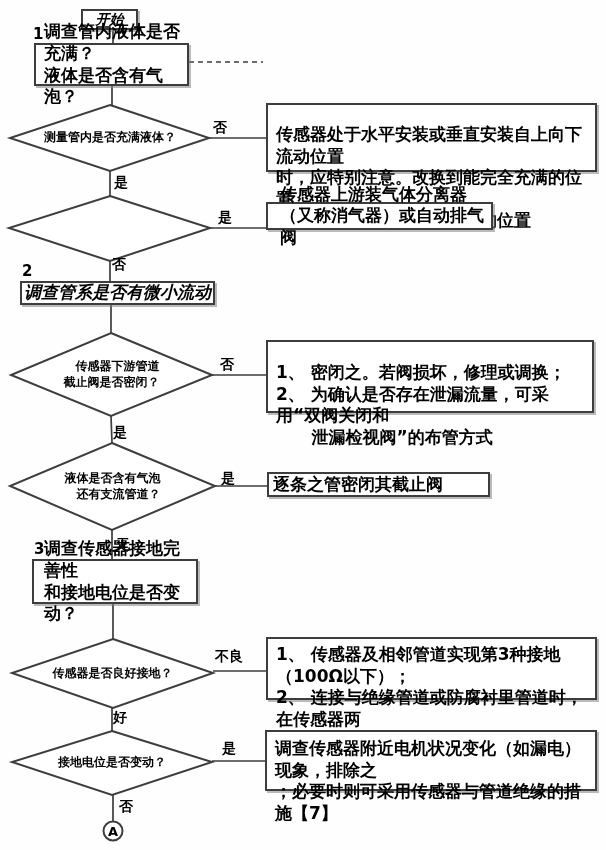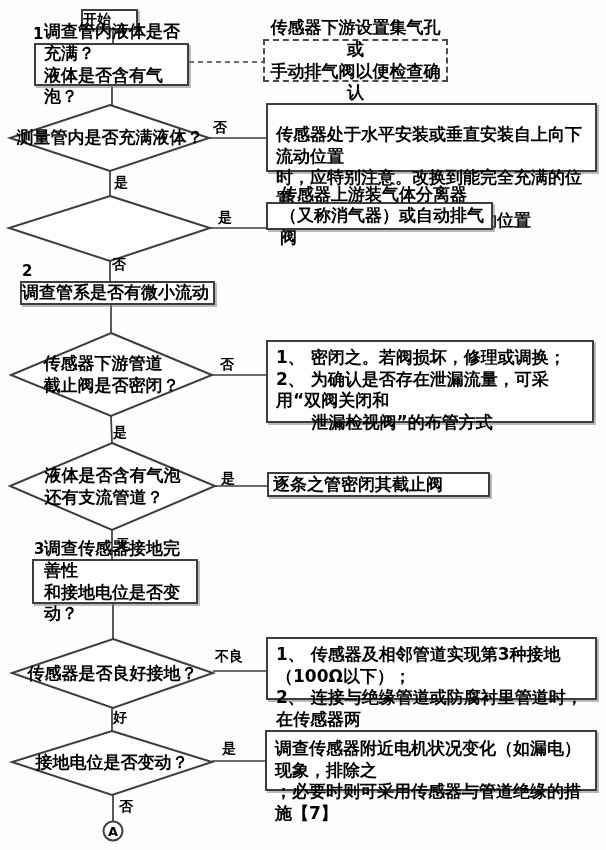--- a/index.html
+++ b/index.html
@@ -10,26 +10,26 @@
     background:#fefefe; overflow:hidden;
   }
   .shape-layer { position:absolute; left:0; top:0; width:606px; height:850px; z-index:1; }
   .node {
     position:absolute; z-index:2; background:#fff;
     border:2px solid #3d3d3d; box-shadow:2px 2px 0 rgba(130,130,130,.55);
     display:flex; align-items:center;
     font-size:17px; font-weight:600; line-height:1.27; color:#000;
   }
   .node .txt { white-space:pre-wrap; }
-  .node.center { justify-content:flex-start; text-align:center; }
+  .node.center { justify-content:center; text-align:center;font-style:italic; }
   .node.topalign { align-items:flex-start; }
   .node.dashed { border:2px dashed #4a4a4a; box-shadow:none; }
   .dtext {
     position:absolute; z-index:2; display:flex; align-items:center; justify-content:center;
-    text-align:left; font-size:17px; font-weight:600; line-height:1.27;
+    text-align:right; font-size:12px; font-weight:600; line-height:1.27;
     white-space:pre-wrap; pointer-events:none;
   }
   .elabel { position:absolute; z-index:3; font-size:14px; font-weight:600; }
   .seclabel { position:absolute; z-index:3; font-size:15px; font-weight:600; }
   .alabel {
     position:absolute; z-index:3; display:flex; align-items:center; justify-content:center;
     font-size:13px; font-weight:600;
   }
 </style>
 </head>
@@ -74,41 +74,37 @@
 
   <div class="node center" style="left:81px; top:9px; width:57px; height:21px; font-size:14px;">
     <span class="txt">开始</span>
   </div>
 
   <div class="node" style="left:34px; top:43px; width:155px; height:43px; padding-left:8px;">
     <span class="txt">调查管内液体是否充满？
 液体是否含有气泡？</span>
   </div>
 
-  <div class="node center dashed" style="left:263px; top:39px; width:185px; height:43px;">
-    <span class="txt">传感器下游设置集气孔或
-手动排气阀以便检查确认</span>
-  </div>
 
   <div class="node topalign" style="left:266px; top:103px; width:331px; height:69px; padding:19px 8px;">
     <span class="txt">传感器处于水平安装或垂直安装自上向下流动位置
 时，应特别注意。改换到能完全充满的位置，
 例如垂直安装自下而上流动的位置</span>
   </div>
 
   <div class="node" style="left:266px; top:202px; width:227px; height:28px; padding-left:12px;">
     <span class="txt">传感器上游装气体分离器
 （又称消气器）或自动排气阀</span>
   </div>
 
   <div class="node center" style="left:20px; top:281px; width:195px; height:24px;">
     <span class="txt">调查管系是否有微小流动</span>
   </div>
 
-  <div class="node topalign" style="left:266px; top:340px; width:328px; height:83px; padding:5px 8px;">
+  <div class="node topalign" style="left:266px; top:340px; width:328px; height:73px; padding:20px 8px;">
     <span class="txt">1、 密闭之。若阀损坏，修理或调换；
 2、 为确认是否存在泄漏流量，可采用“双阀关闭和
       泄漏检视阀”的布管方式</span>
   </div>
 
   <div class="node" style="left:267px; top:472px; width:223px; height:25px; padding-left:4px;">
     <span class="txt">逐条之管密闭其截止阀</span>
   </div>
 
   <div class="node" style="left:32px; top:559px; width:166px; height:45px; padding-left:10px;">

